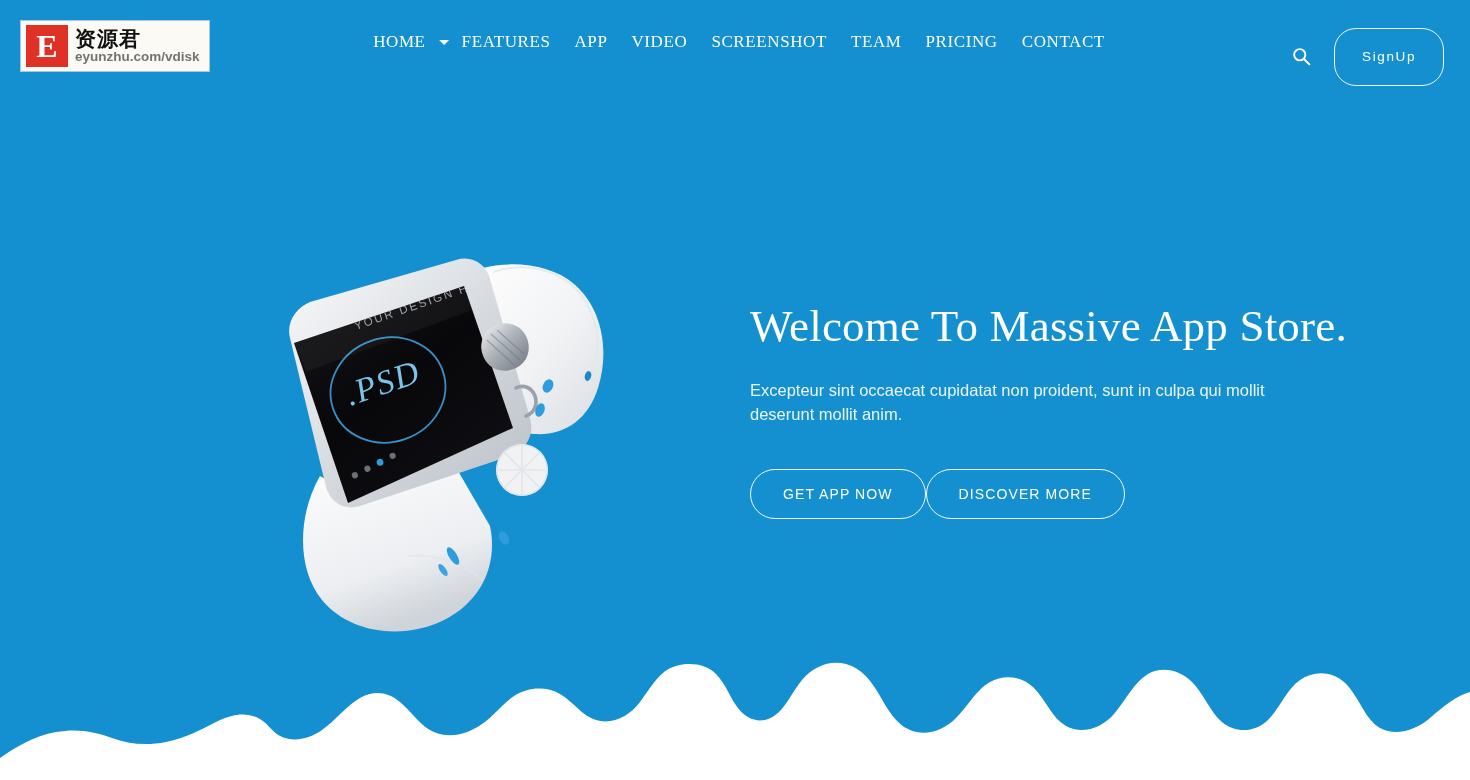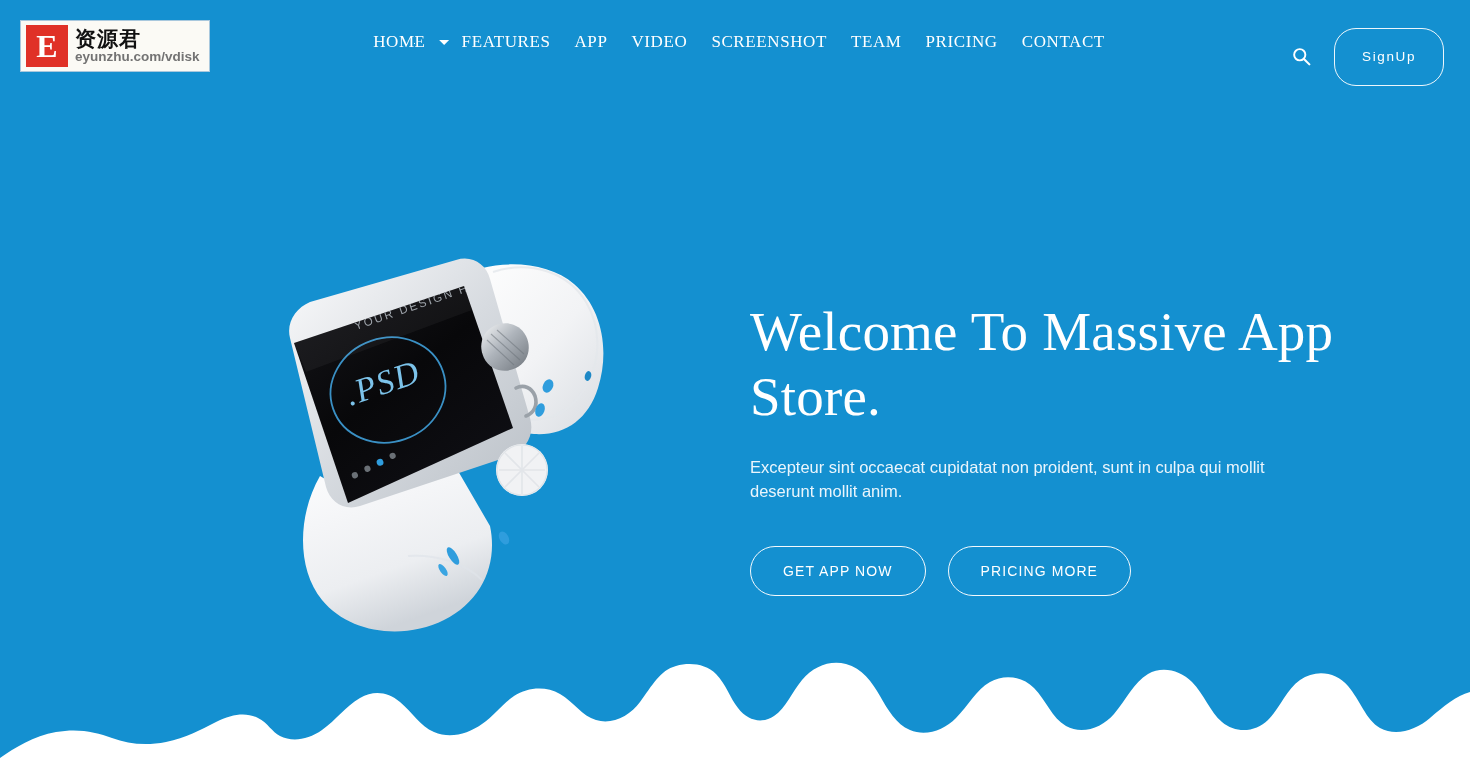--- a/index.html
+++ b/index.html
@@ -127,34 +127,34 @@
 
   
   .hero-copy {
     position:absolute; left:750px; top:300px;
     width:600px;
     z-index:15;
   }
   .hero-title {
     color:#ffffff;
     font-family:"Liberation Serif", serif;
-    font-size:55px;
+    font-size:45px;
     font-weight:400;
     line-height:1.18;
     letter-spacing:.2px;
   }
   .hero-sub {
     margin-top:26px;
     color:#eaf5fc;
     font-size:16.5px;
     line-height:1.45;
     max-width:560px;
     font-family:"Liberation Sans", sans-serif;
   }
-  .hero-actions { margin-top:42px; display:flex; gap:22px; }
+  .hero-actions { margin-top:42px; display:flex; }
   .hero-btn {
     border:1.5px solid rgba(255,255,255,.95);
     border-radius:26px;
     padding:17px 32px;
     color:#ffffff;
     background:transparent;
     font-size:14px;
     letter-spacing:1.1px;
     font-family:"Liberation Sans", sans-serif;
     cursor:pointer;
@@ -293,21 +293,21 @@
       <ellipse cx="195" cy="318" rx="4" ry="10" fill="#2f9ddd" transform="rotate(-32 195 318)"></ellipse>
       <ellipse cx="185" cy="332" rx="3" ry="7" fill="#3aa5e2" transform="rotate(-35 185 332)"></ellipse>
     </svg>
   </div>
 
   <div class="hero-copy">
     <h1 class="hero-title">Welcome To Massive App Store.</h1>
     <p class="hero-sub">Excepteur sint occaecat cupidatat non proident, sunt in culpa qui mollit deserunt mollit anim.</p>
     <div class="hero-actions">
       <button class="hero-btn">GET APP NOW</button>
-      <button class="hero-btn">PRICING MORE</button>
+      <button class="hero-btn">DISCOVER MORE</button>
     </div>
   </div>
 
   <svg class="wave" viewBox="0 0 1470 140" preserveAspectRatio="none">
     <path fill="#ffffff" d="
       M0,140 L0,118
       C14,108 34,96 56,92
       C78,88 96,92 112,98
       C128,104 146,106 166,102
       C186,98 200,90 216,82

